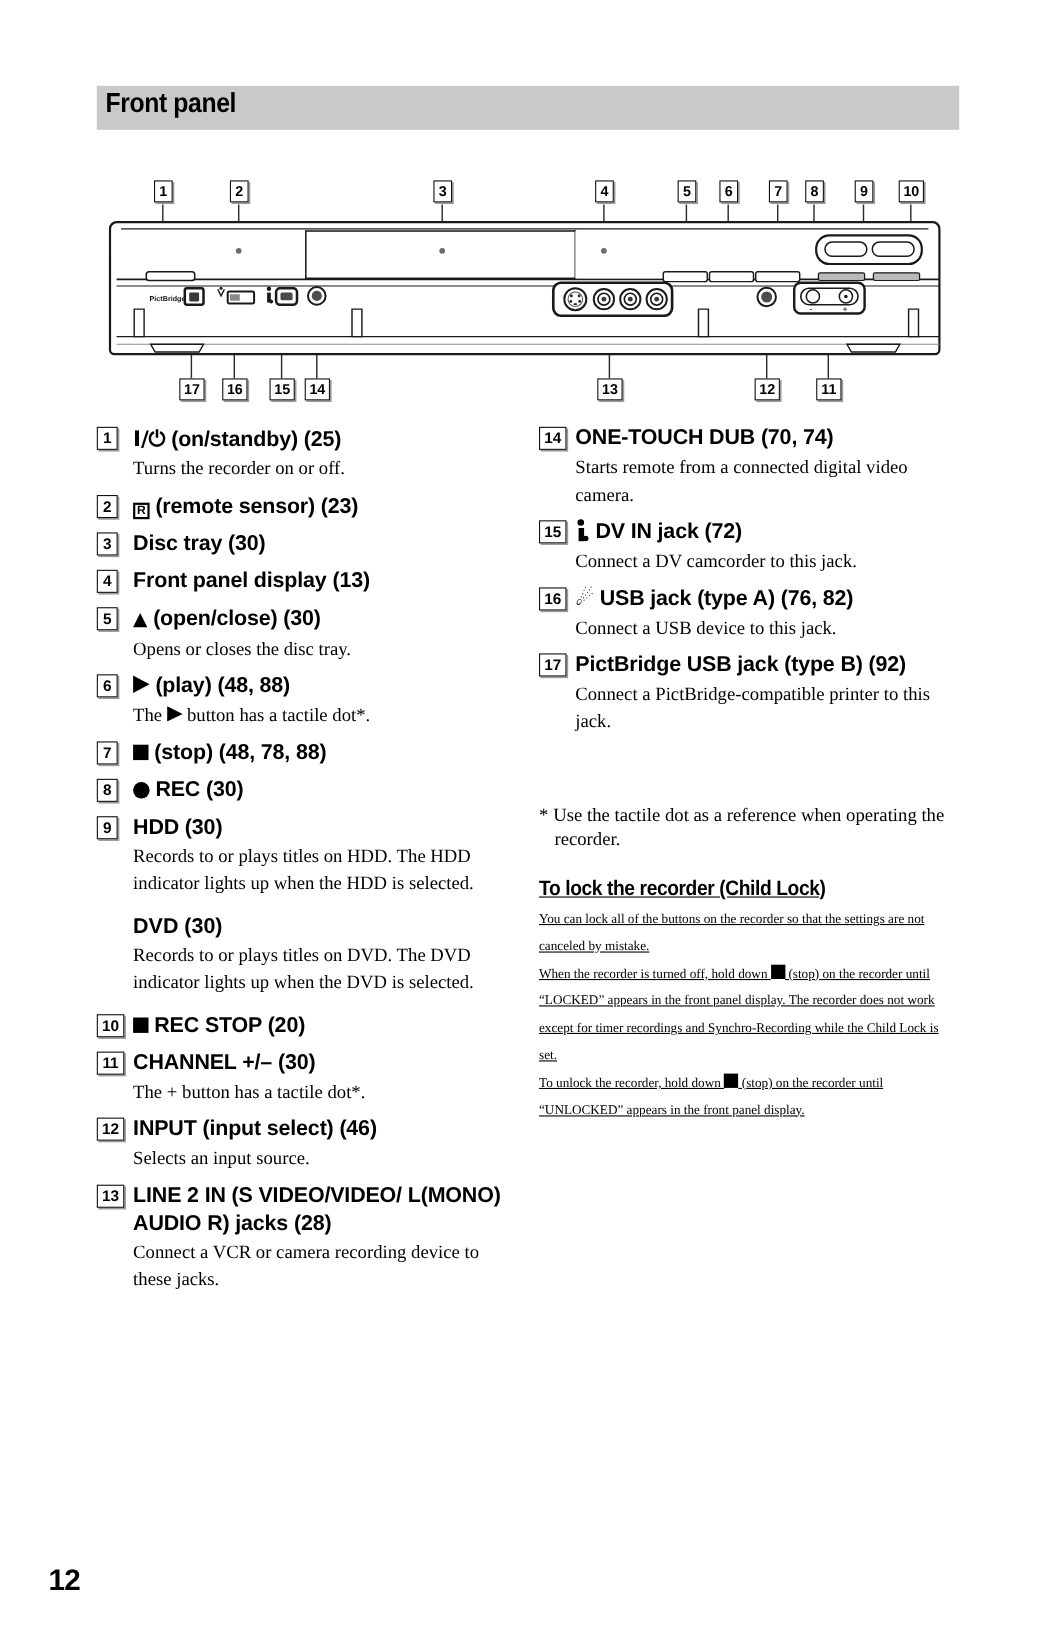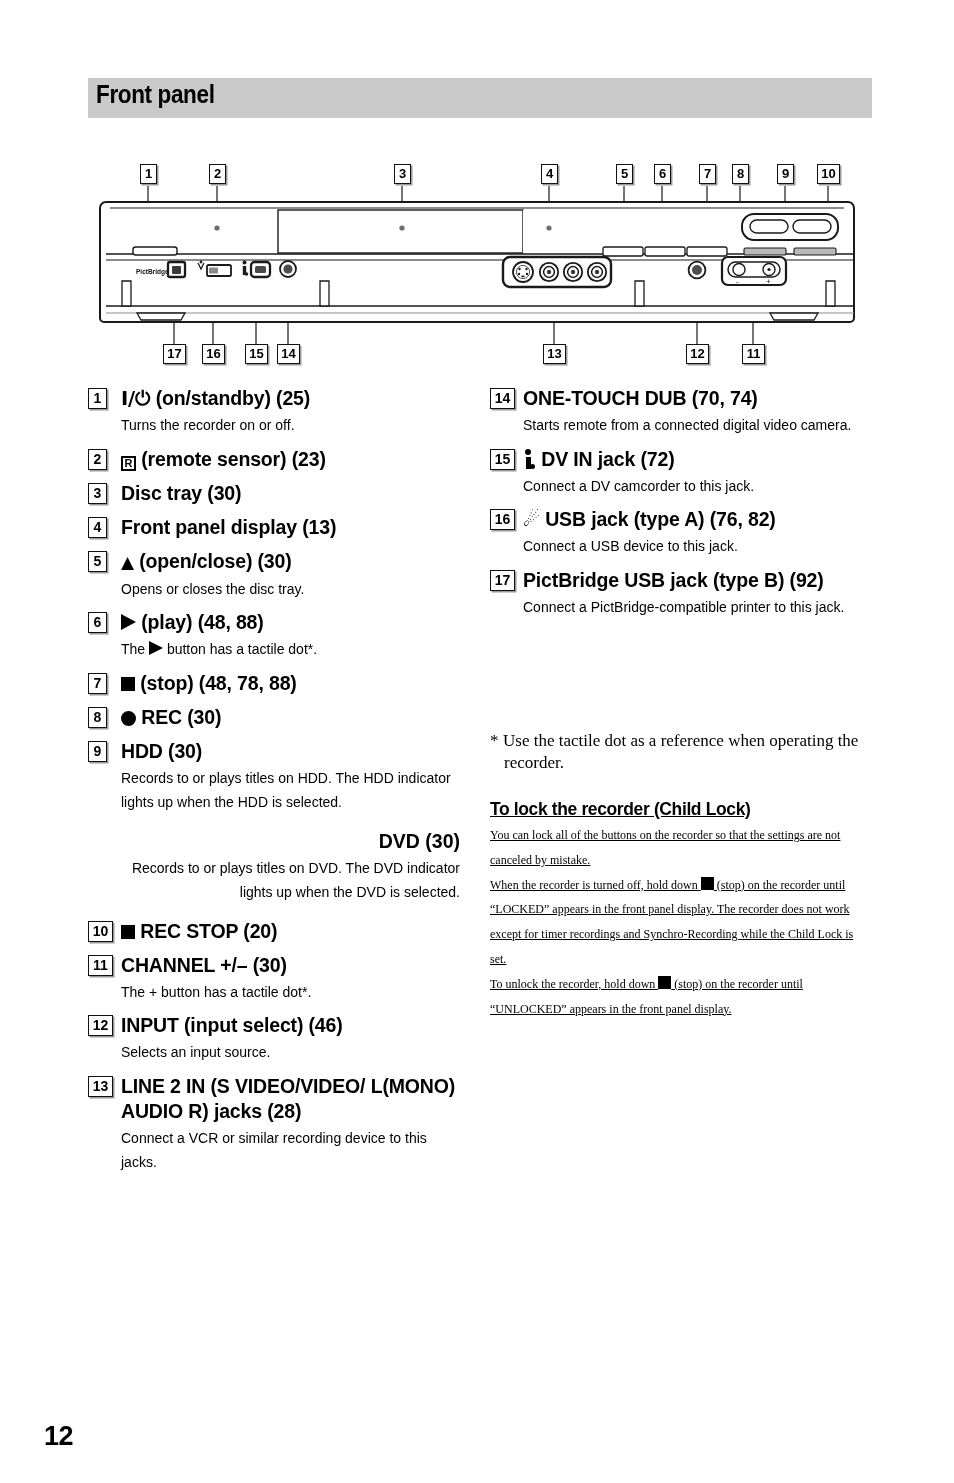--- a/index.html
+++ b/index.html
@@ -100,33 +100,33 @@
 
   .title {
     font-family: "Liberation Sans", sans-serif;
     font-weight: bold;
     font-size: 19.5px;
     line-height: 25px;
     letter-spacing: -0.15px;
     margin: 0 0 2px 0;
   }
   .desc {
-    font-family: Liberation Sans, sans-serif;
-    font-size: 14px;
+    font-family: Liberation Serif, serif;
+    font-size: 17px;
     line-height: 24.5px;
     margin: 0;
   }
   .subtitle {
     font-family: "Liberation Sans", sans-serif;
     font-weight: bold;
     font-size: 19.5px;
     line-height: 25px;
     margin: 0 0 2px 0;
   }
-  .sub-block { margin-top: 14px; text-align: right; }
+  .sub-block { margin-top: 14px; }
 
   
   .g-power {
     font-family: "DejaVu Sans", sans-serif;
     font-weight: bold;
   }
   .g-remote {
     display: inline-block;
     box-sizing: border-box;
     width: 15px;
@@ -483,21 +483,21 @@
 
   <div class="entry">
     <span class="num wide">12</span>
     <div class="title">INPUT (input select) (46)</div>
     <p class="desc">Selects an input source.</p>
   </div>
 
   <div class="entry">
     <span class="num wide">13</span>
     <div class="title">LINE 2 IN (S VIDEO/VIDEO/ L(MONO) AUDIO R) jacks (28)</div>
-    <p class="desc">Connect a VCR or similar recording device to this jacks.</p>
+    <p class="desc">Connect a VCR or camera recording device to these jacks.</p>
   </div>
 
 </div>
 
 <div class="col col-right">
 
   <div class="entry">
     <span class="num wide">14</span>
     <div class="title">ONE-TOUCH DUB (70, 74)</div>
     <p class="desc">Starts remote from a connected digital video camera.</p>

